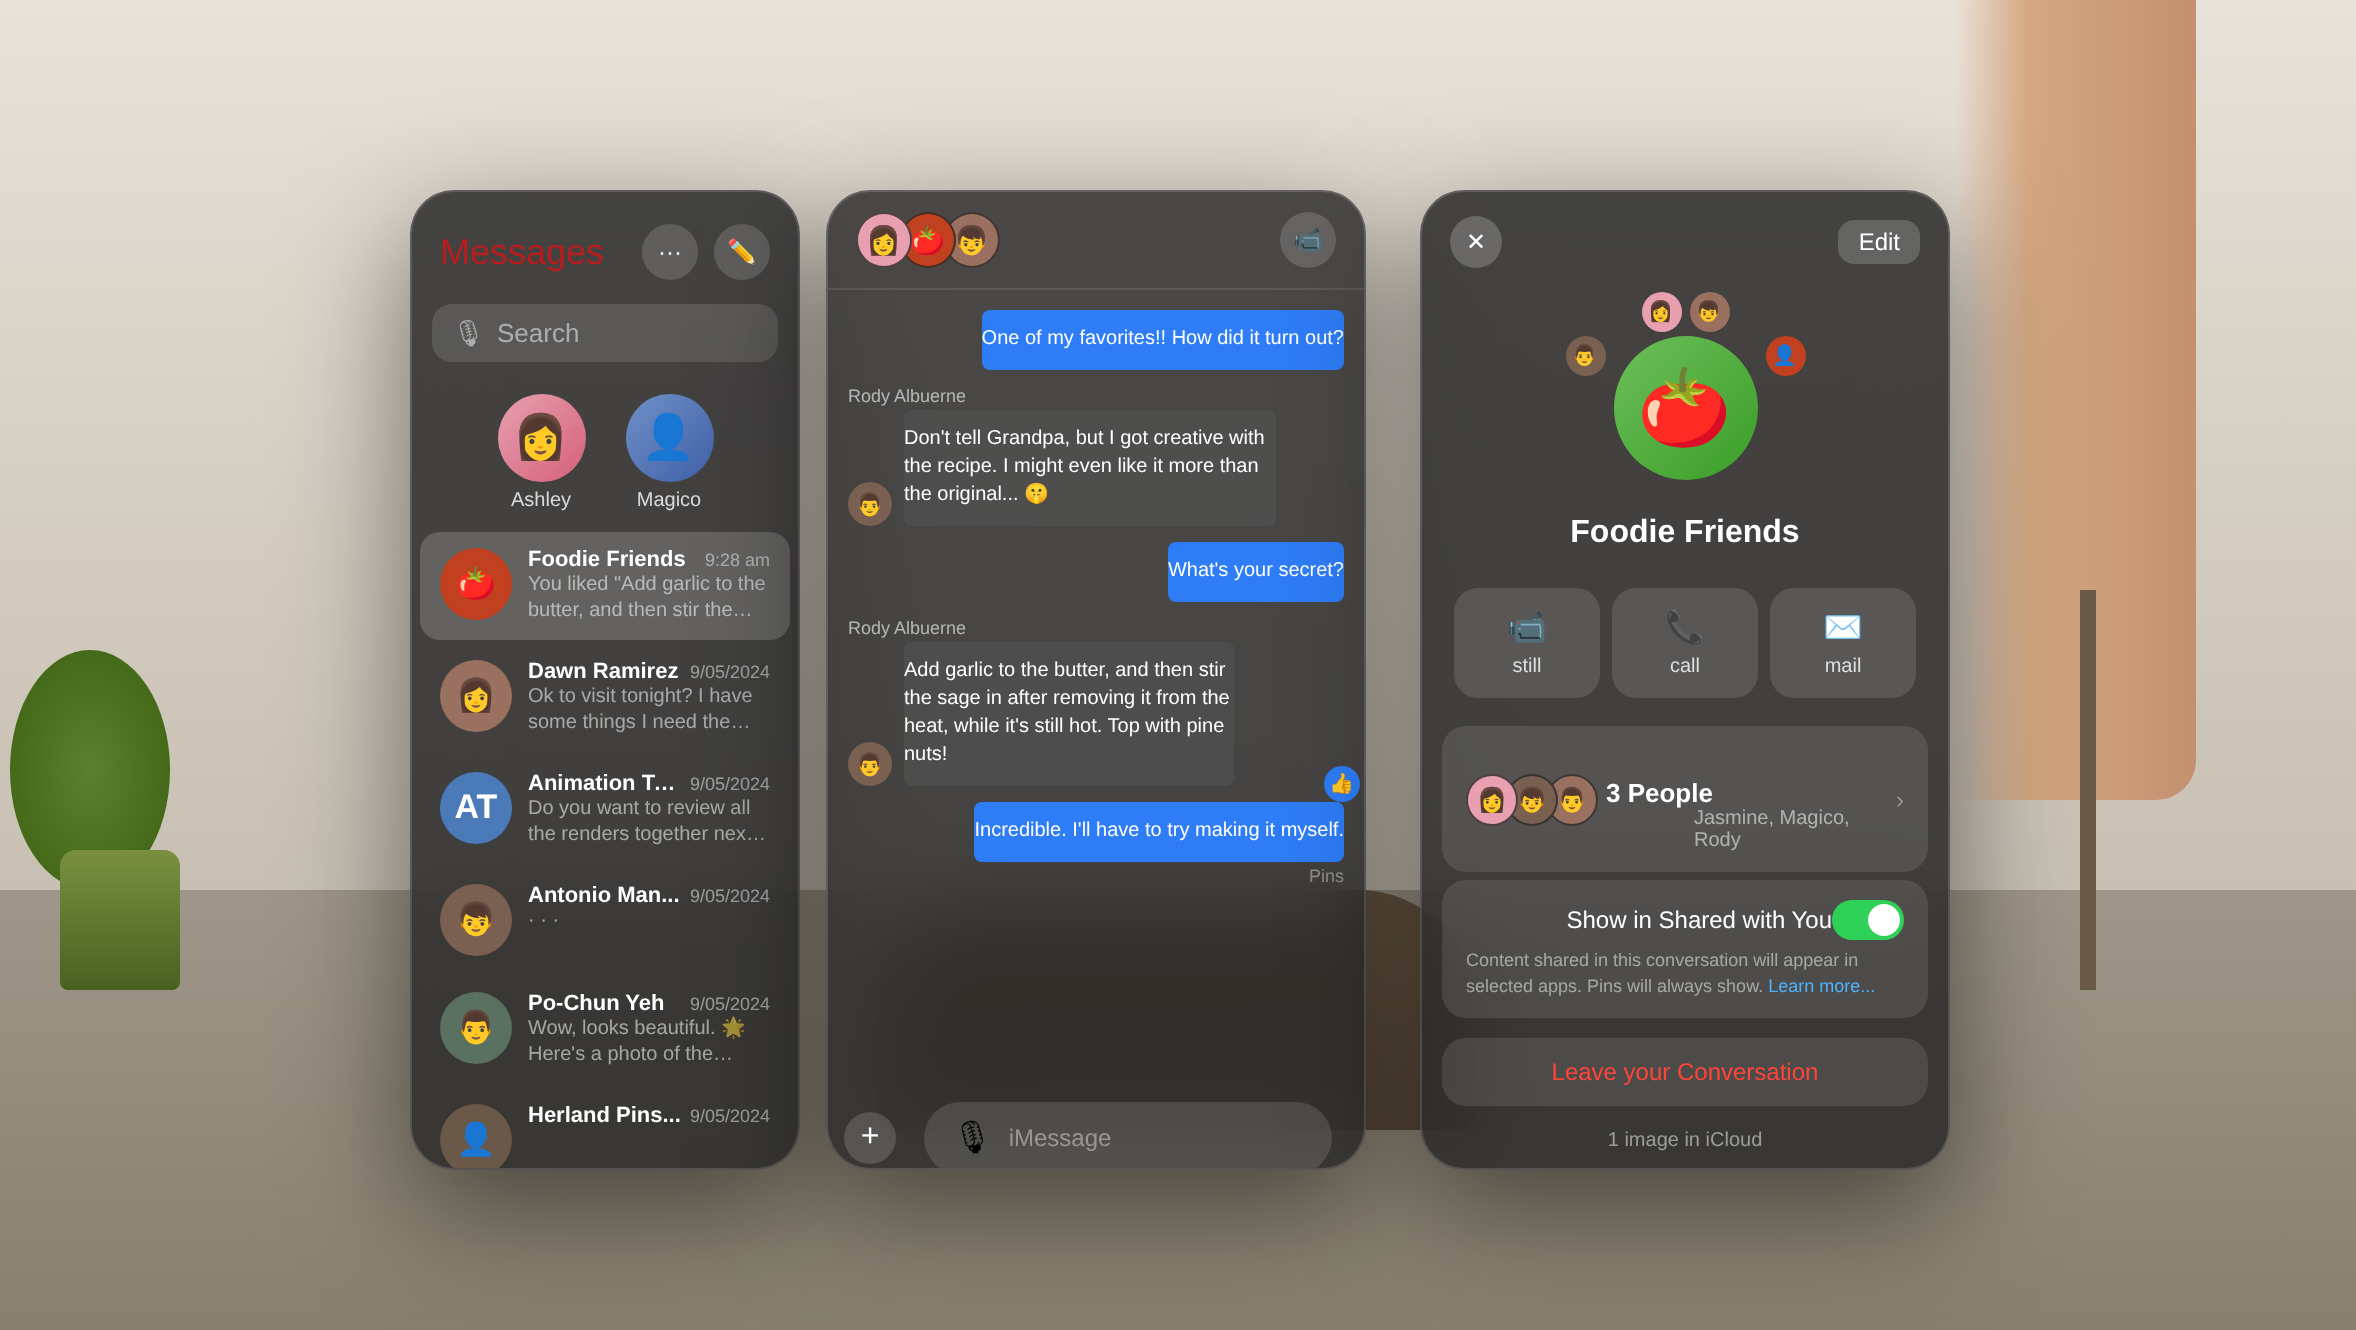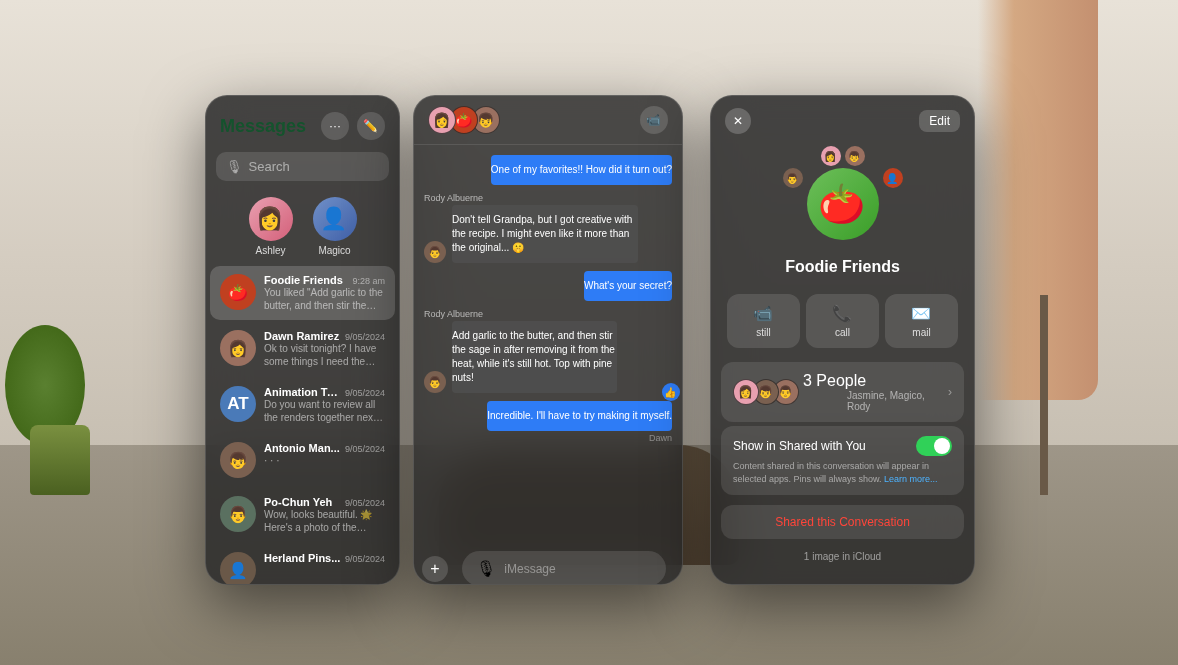--- a/index.html
+++ b/index.html
@@ -72,23 +72,23 @@
     }
 
     .messages-header {
       padding: 16px 14px 8px;
       display: flex;
       align-items: center;
       justify-content: space-between;
     }
 
     .messages-title {
-      color: #14532d;
+      color: #b91c1c;
       font-size: 18px;
-      font-weight: 700;
+      font-weight: 400;
     }
 
     .header-icons {
       display: flex;
       gap: 8px;
     }
 
     .header-icon-btn {
       width: 28px;
       height: 28px;
@@ -514,22 +514,23 @@
       margin-right: -6px;
       border: 1.5px solid rgba(40,40,40,0.8);
     }
 
     .people-info {
       flex: 1;
     }
 
     .people-title {
       color: white;
-      font-size: 16px;
-      font-weight: 400;
+      font-size: 13px;
+      font-weight: 700;
+      margin-top: 16px;
     }
 
     .people-subtitle {
       color: rgba(255,255,255,0.55);
       font-size: 10px;
       margin-left: 44px;
     }
 
     .chevron-right {
       color: rgba(255,255,255,0.4);
@@ -539,21 +540,21 @@
     .toggle-row {
       margin: 4px 10px;
       background: rgba(255,255,255,0.1);
       border-radius: 12px;
       padding: 10px 12px;
     }
 
     .toggle-label-row {
       display: flex;
       align-items: center;
-      justify-content: space-between;
+      justify-content: flex-end;
       margin-bottom: 4px;
     }
 
     .toggle-label {
       color: white;
       font-size: 12px;
       font-weight: 500;
     }
 
     .toggle-switch {
@@ -797,21 +798,21 @@
         <div class="msg-small-avatar" style="background:#7a6050;">👨</div>
         <div class="bubble-container">
           <div class="msg-bubble msg-incoming">Add garlic to the butter, and then stir the sage in after removing it from the heat, while it's still hot. Top with pine nuts!</div>
           <div class="like-reaction">👍</div>
         </div>
       </div>
     </div>
 
     <div class="msg-wrapper outgoing">
       <div class="msg-bubble msg-outgoing">Incredible. I'll have to try making it myself.</div>
-      <span class="read-label">Dawn</span>
+      <span class="read-label">Pins</span>
     </div>
 
   </div>
 
   <div style="display:flex; align-items:center; gap:6px; padding: 0 8px 8px;">
     <button class="chat-add-btn">+</button>
     <div class="chat-input-bar" style="flex:1;">
       <span>🎙</span>
       <span class="chat-input-text">iMessage</span>
     </div>
@@ -880,17 +881,17 @@
       </div>
     </div>
     <div class="toggle-description">
       Content shared in this conversation will appear in selected apps. Pins will always show. <a class="learn-more" href="#">Learn more...</a>
     </div>
   </div>
 
   
 
   
-  <button class="leave-btn">Shared this Conversation</button>
+  <button class="leave-btn">Leave your Conversation</button>
 
   
   <div class="icloud-row">1 image in iCloud</div>
 </div>
 
 </body></html>

